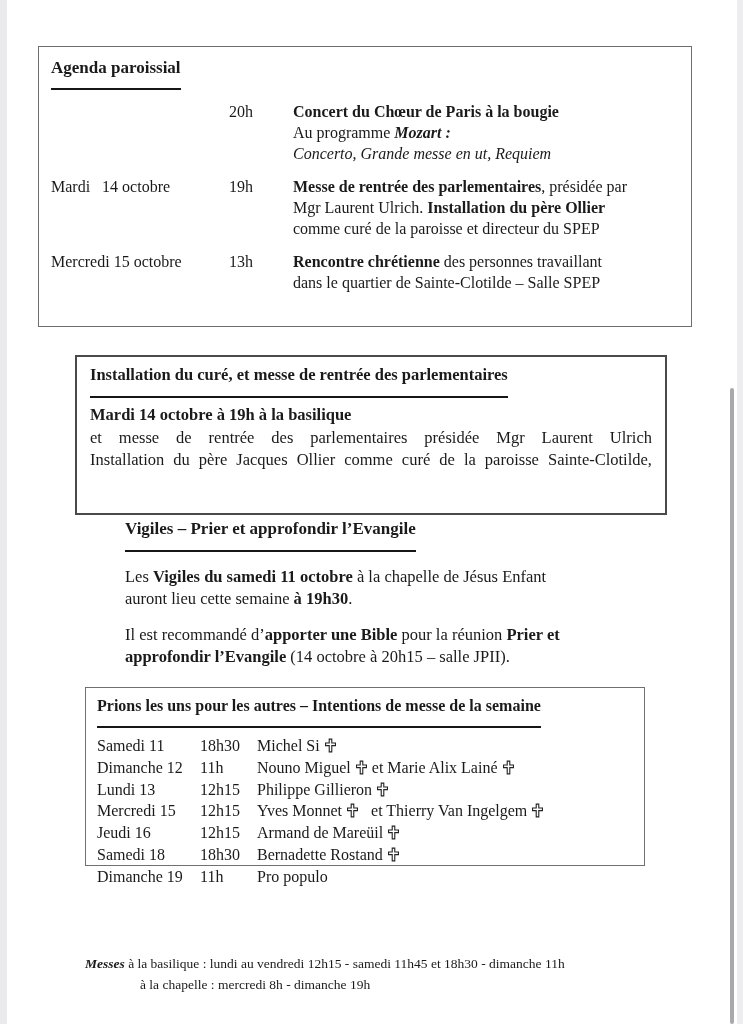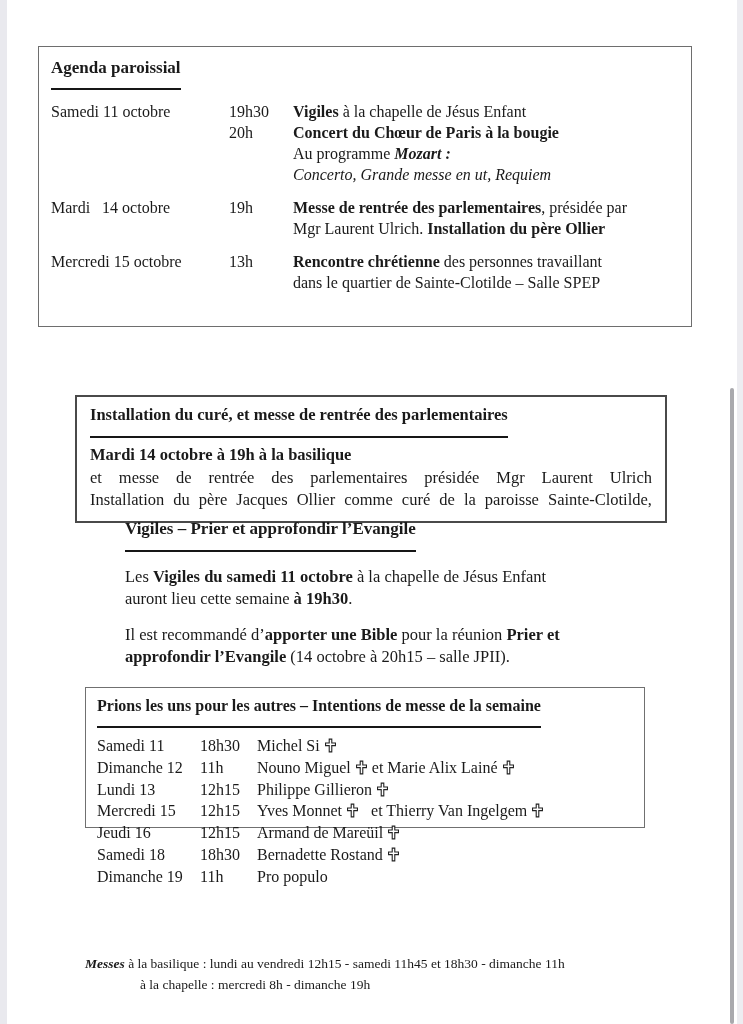--- a/index.html
+++ b/index.html
@@ -25,41 +25,41 @@
     border:1.5px solid #6e6e6e;box-sizing:border-box;padding:10px 12px;
   }
   .agenda-title{font-size:17px;margin-bottom:11px;}
   .arow{display:grid;grid-template-columns:178px 64px 1fr;}
   .arow.gap{margin-top:12px;}
   .c-date{white-space:pre;}
   .dline{white-space:nowrap;}
 
   
   .install-box{
-    position:absolute;left:75px;top:355px;width:592px;height:128px;
+    position:absolute;left:75px;top:355px;width:592px;height:160px;
     border:2px solid #4a4a4a;box-sizing:border-box;padding:7px 13px 6px 13px;
-    font-size:16.5px;line-height:22px;margin-top:40px;
+    font-size:16.5px;line-height:22px;
   }
   .install-title{font-size:16.5px;margin-bottom:6px;}
   .install-sub{font-weight:bold;margin-bottom:1px;}
   .jline{text-align:justify;}
   .jline.just{text-align-last:justify;}
 
   
   .vigiles{
     position:absolute;left:125px;top:518px;width:520px;
     font-size:16.5px;line-height:22px;
   }
   .vigiles-title{font-size:17px;}
   .vpara{margin-top:14px;}
   .vline{white-space:pre;}
 
   
   .intent-box{
-    position:absolute;left:85px;top:687px;width:560px;height:141px;
+    position:absolute;left:85px;top:687px;width:560px;height:179px;
     border:1.5px solid #707070;box-sizing:border-box;padding:7px 11px;
   }
   .intent-title{font-size:16px;margin-bottom:7px;}
   .irow{display:grid;grid-template-columns:103px 57px 1fr;line-height:21.8px;}
   .names{white-space:pre;}
 
   
   .footer{
     position:absolute;left:85px;top:953px;width:600px;
     font-size:13.5px;line-height:21px;
@@ -73,44 +73,38 @@
 
 <div class="edge edge-left"></div>
 <div class="edge edge-right"></div>
 <div class="scroll-thumb"></div>
 
 <div class="agenda-box">
   <div class="agenda-title">
     <span class="title-underline">Agenda paroissial</span>
   </div>
 
-  <div class="arow">
-    <div class="c-date">Samedi 11 octobre</div>
-    <div class="c-time">19h30</div>
-    <div class="c-desc">
-      <div class="dline"><span class="b">Vigiles</span><span> à la chapelle de Jésus Enfant</span></div>
-    </div>
-  </div>
 
   <div class="arow">
     <div class="c-date"></div>
     <div class="c-time">20h</div>
     <div class="c-desc">
       <div class="dline"><span class="b">Concert du Chœur de Paris à la bougie</span></div>
       <div class="dline"><span>Au programme </span><span class="bi">Mozart :</span></div>
       <div class="dline"><span class="i">Concerto, Grande messe en ut, Requiem</span></div>
     </div>
   </div>
 
   <div class="arow gap">
     <div class="c-date">Mardi   14 octobre</div>
     <div class="c-time">19h</div>
     <div class="c-desc">
       <div class="dline"><span class="b">Messe de rentrée des parlementaires</span><span>, présidée par</span></div>
       <div class="dline"><span>Mgr Laurent Ulrich. </span><span class="b">Installation du père Ollier</span></div>
+      <div class="dline"><span>comme curé de la paroisse et directeur du SPEP</span></div>
     </div>
   </div>
 
 
   <div class="arow gap">
     <div class="c-date">Mercredi 15 octobre</div>
     <div class="c-time">13h</div>
     <div class="c-desc">
       <div class="dline"><span class="b">Rencontre chrétienne</span><span> des personnes travaillant</span></div>
       <div class="dline"><span>dans le quartier de Sainte-Clotilde – Salle SPEP</span></div>

